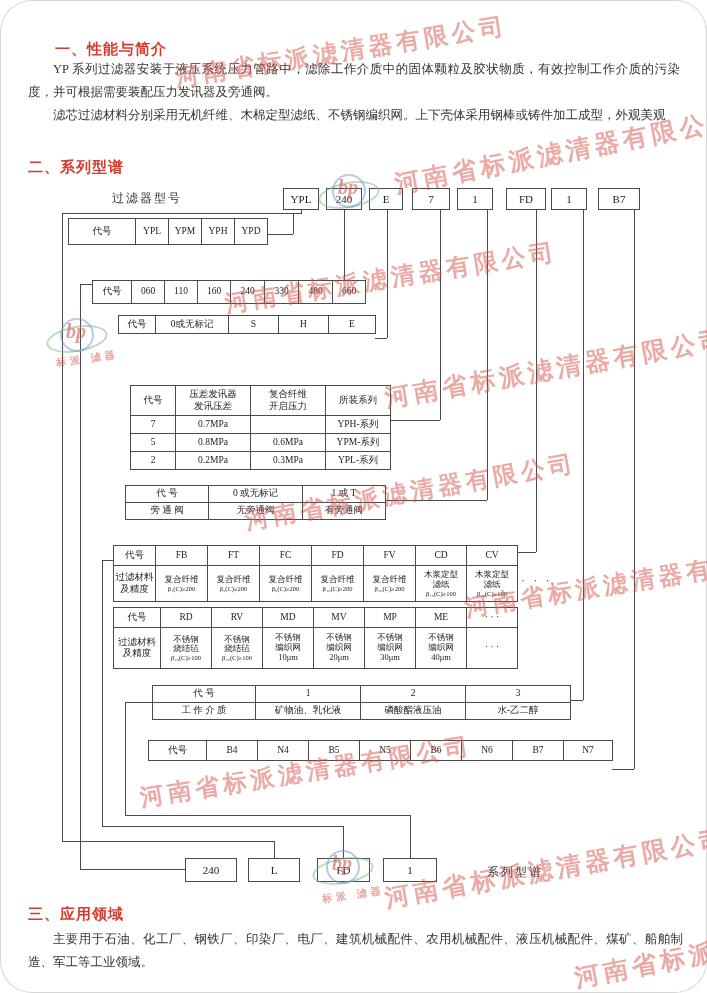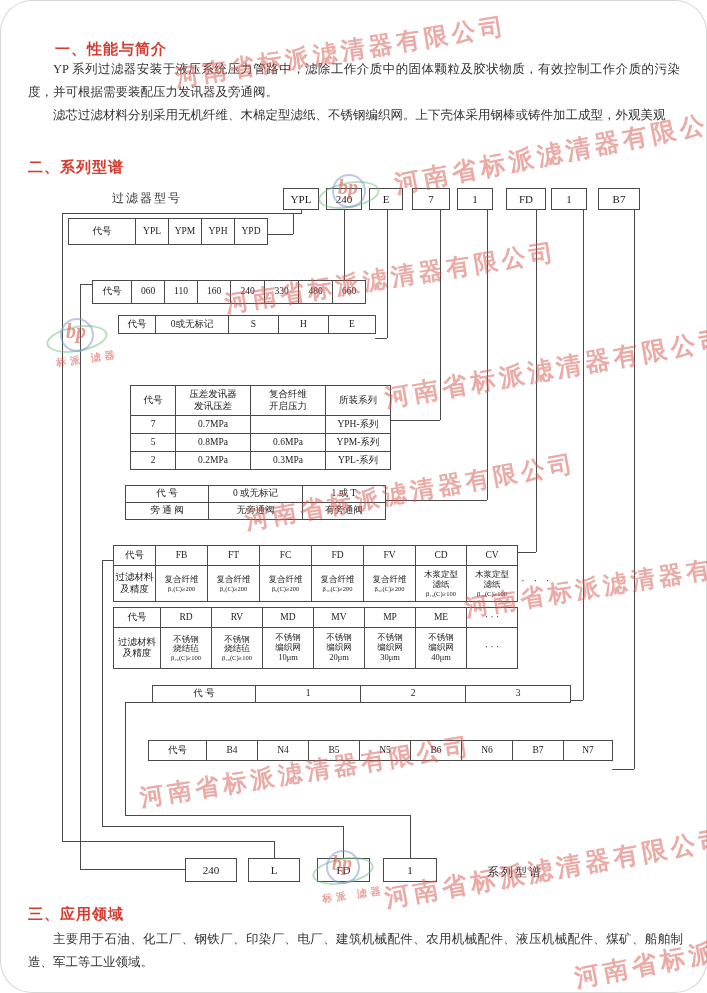--- a/index.html
+++ b/index.html
@@ -302,20 +302,26 @@
         <col style="width:105px">
         <col style="width:105px">
       </colgroup>
     <tbody>
         <tr style="height:17px">
       <td>代  号</td>
       <td>1</td>
       <td>2</td>
       <td>3</td>
     </tr>
+    <tr style="height:17px">
+      <td>工 作 介 质</td>
+      <td>矿物油、乳化液</td>
+      <td>磷酸酯液压油</td>
+      <td>水-乙二醇</td>
+    </tr>
   </tbody>
     </table>
 
   <table class="tbl" style="left:148px;top:740px;width:464px;">
     <colgroup>
         <col style="width:58px">
         <col style="width:51px">
         <col style="width:51px">
         <col style="width:51px">
         <col style="width:51px">

